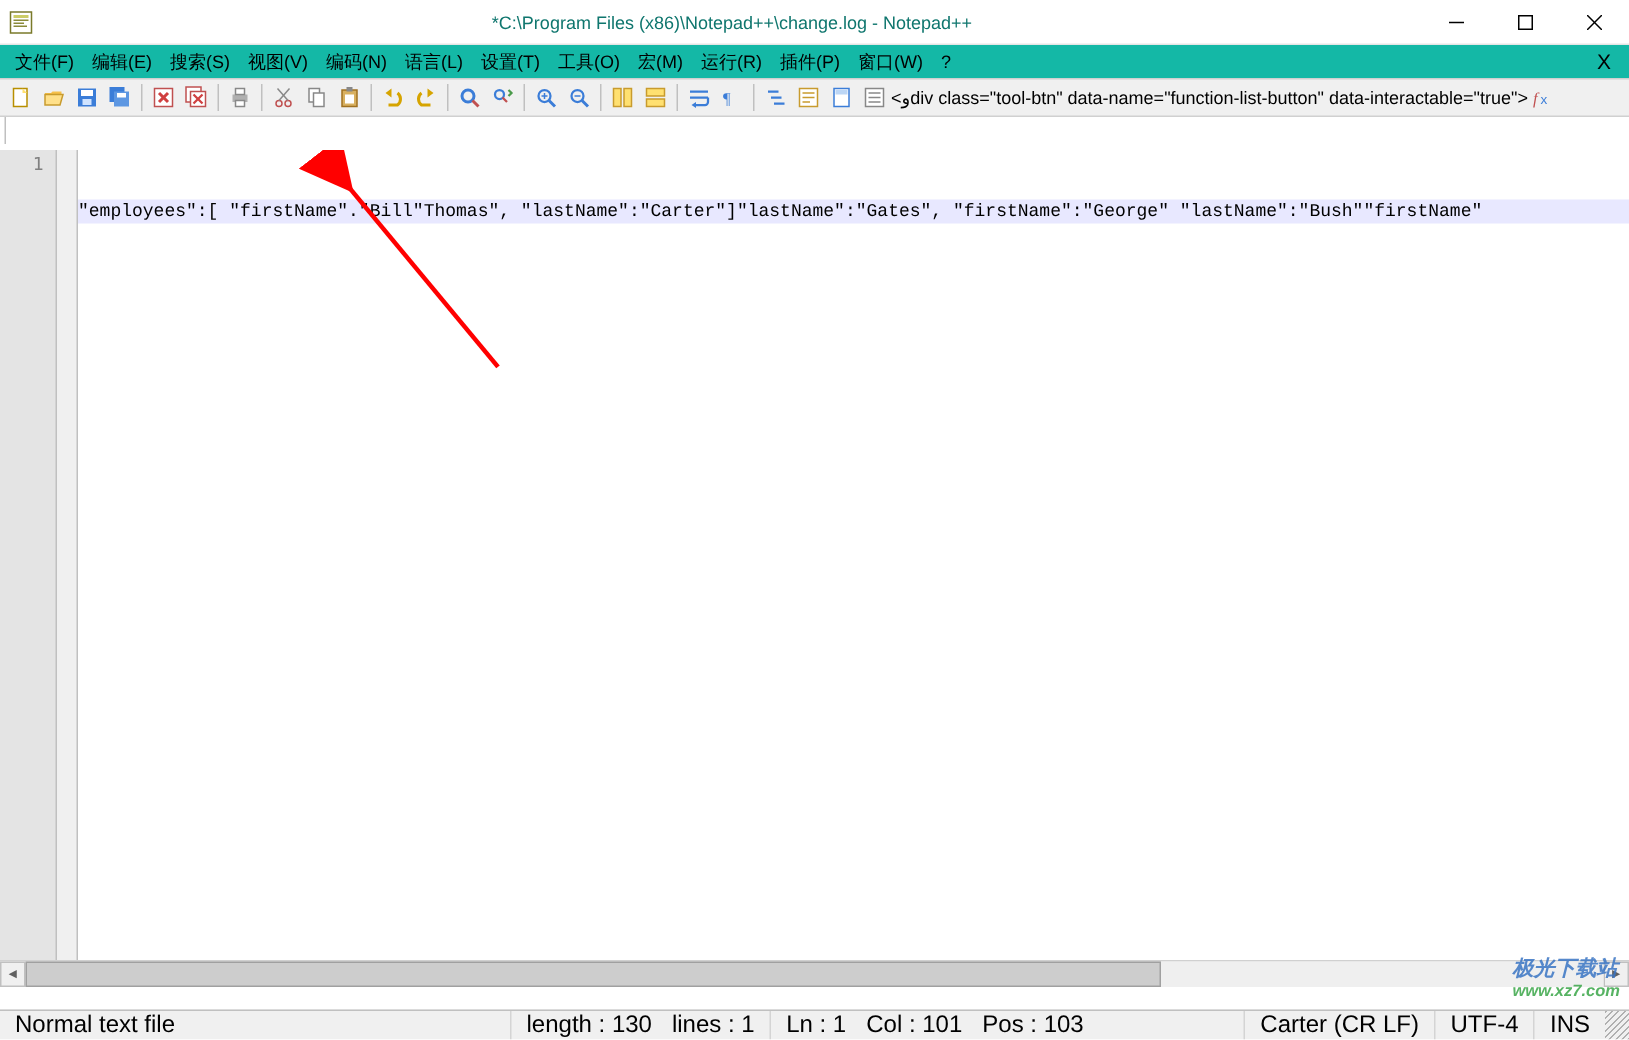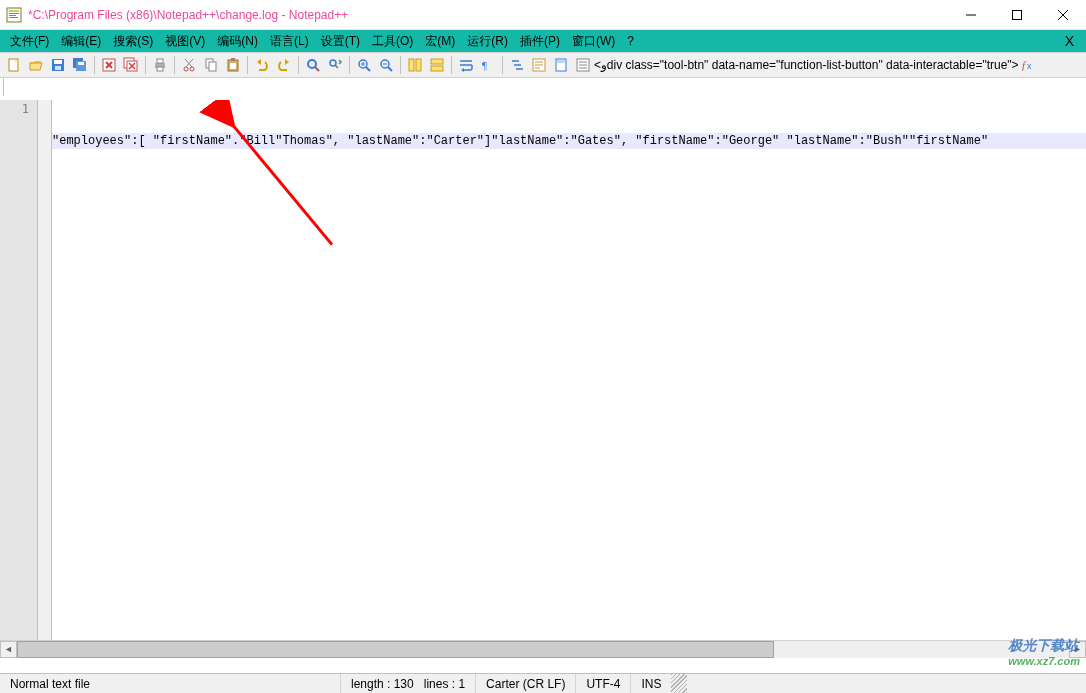--- a/index.html
+++ b/index.html
@@ -1,21 +1,21 @@
 <!DOCTYPE html>
 <html><head>
 <meta charset="utf-8">
 <style>
 * { margin: 0; padding: 0; box-sizing: border-box; }
 body { font-family: "Microsoft YaHei", Tahoma, Arial, sans-serif; font-size: 12px; background: #fff; overflow: hidden; width: 1086px; height: 693px; position: relative; }
 
 
 .titlebar { height: 30px; background: #fff; border-bottom: 1px solid #e5e5e5; display: flex; align-items: center; padding-left: 6px; }
 .titlebar .app-icon { width: 16px; height: 16px; margin-right: 6px; display:inline-block; }
-.titlebar .title-text { flex: 1; font-size: 12px; color: #ec4899; }
+.titlebar .title-text { flex: 1; font-size: 12px; color: #0f766e; text-align: center; }
 .win-controls { display: flex; height: 100%; }
 .win-btn { width: 46px; height: 100%; display: flex; align-items: center; justify-content: center; cursor: default; }
 .win-btn svg { width: 10px; height: 10px; }
 
 
 .menubar { height: 22px; background: #14b8a6; display: flex; align-items: center; padding-left: 4px; }
 .menubar .menu-item { padding: 2px 6px; font-size: 12px; cursor: default; }
 .menubar .x-close { margin-left: auto; padding: 0 12px; font-size: 14px; cursor: default; }
 
 
@@ -44,21 +44,21 @@
 
 .arrow-overlay { position: absolute; pointer-events: none; left: 0; top: 0; width: 100%; height: 100%; }
 
 
 .hscroll { height: 17px; background: #f0f0f0; border-top: 1px solid #d0d0d0; display: flex; align-items: center; }
 .hscroll .sb-btn { width: 17px; height: 17px; background: #f0f0f0; border: 1px solid #c0c0c0; display: flex; align-items: center; justify-content: center; font-size: 9px; color: #606060; }
 .hscroll .sb-track { flex: 1; height: 17px; background: #efefef; position: relative; }
 .hscroll .sb-thumb { position: absolute; left: 0; top: 0; width: 72%; height: 100%; background: #cdcdcd; border: 1px solid #a0a0a0; }
 
 
-.statusbar { position: absolute; bottom: 0; left: 0; right: 0; height: 20px; background: #f0f0f0; border-top: 1px solid #c0c0c0; display: flex; align-items: center; font-size: 12px; }
+.statusbar { position: absolute; bottom: 0; left: 0; right: 0; height: 20px; background: #f0f0f0; border-top: 1px solid #c0c0c0; display: flex; align-items: center; font-size: 16px; }
 .statusbar .cell { padding: 0 10px; height: 100%; display: flex; align-items: center; border-left: 1px solid #d4d4d4; white-space: nowrap; }
 .statusbar .cell:first-child { border-left: none; flex: 0 0 340px; }
 .statusbar .stretch { flex: 1; }
 .statusbar .grip { width: 16px; height: 100%; background: repeating-linear-gradient(135deg, #b0b0b0, #b0b0b0 1px, transparent 1px, transparent 3px); }
 
 
 .watermark { position: absolute; right: 6px; bottom: 26px; opacity: 0.85; pointer-events: none; }
 .watermark .l1 { font-size: 14px; font-weight: bold; color: #3a75c4; font-style: italic; }
 .watermark .l2 { font-size: 11px; font-weight: bold; color: #3aa648; font-style: italic; }
 </style>
@@ -381,17 +381,20 @@
 <div class="watermark">
   <div class="l1">极光下载站</div>
   <div class="l2">www.xz7.com</div>
 </div>
 
 <div class="statusbar">
   <div class="cell">Normal text file</div>
   <div class="cell">
     <span>length : 130</span>&nbsp;&nbsp;&nbsp;<span>lines : 1</span>
   </div>
+  <div class="cell stretch">
+    <span>Ln : 1</span>&nbsp;&nbsp;&nbsp;<span>Col : 101</span>&nbsp;&nbsp;&nbsp;<span>Pos : 103</span>
+  </div>
   <div class="cell">Carter (CR LF)</div>
   <div class="cell">UTF-4</div>
   <div class="cell">INS</div>
   <div class="grip"></div>
 </div>
 
 </body></html>

